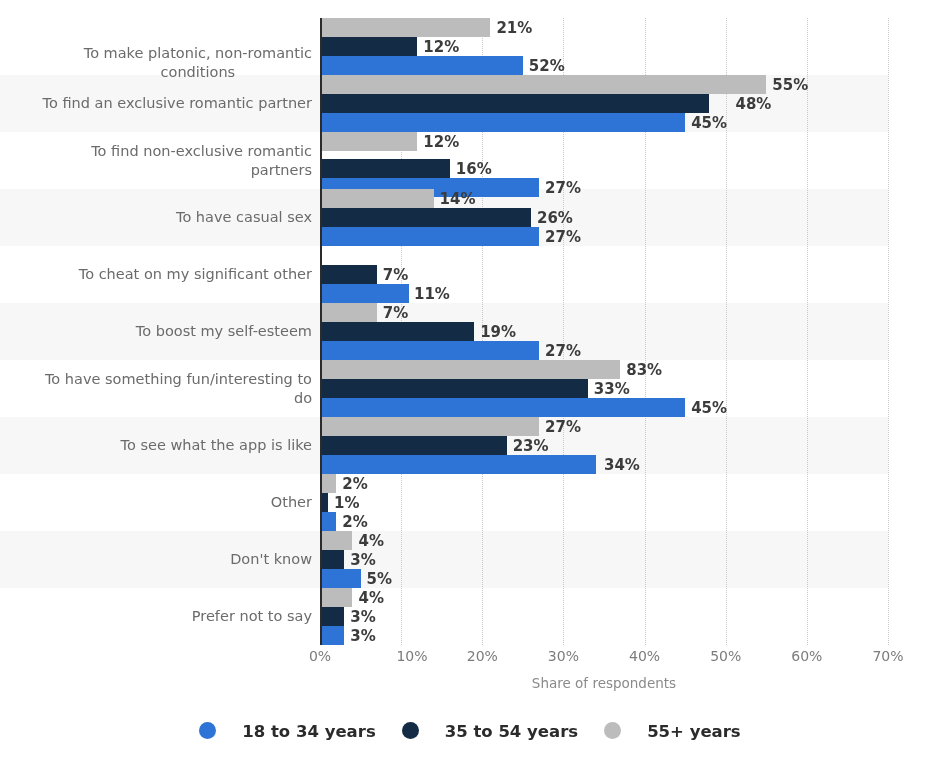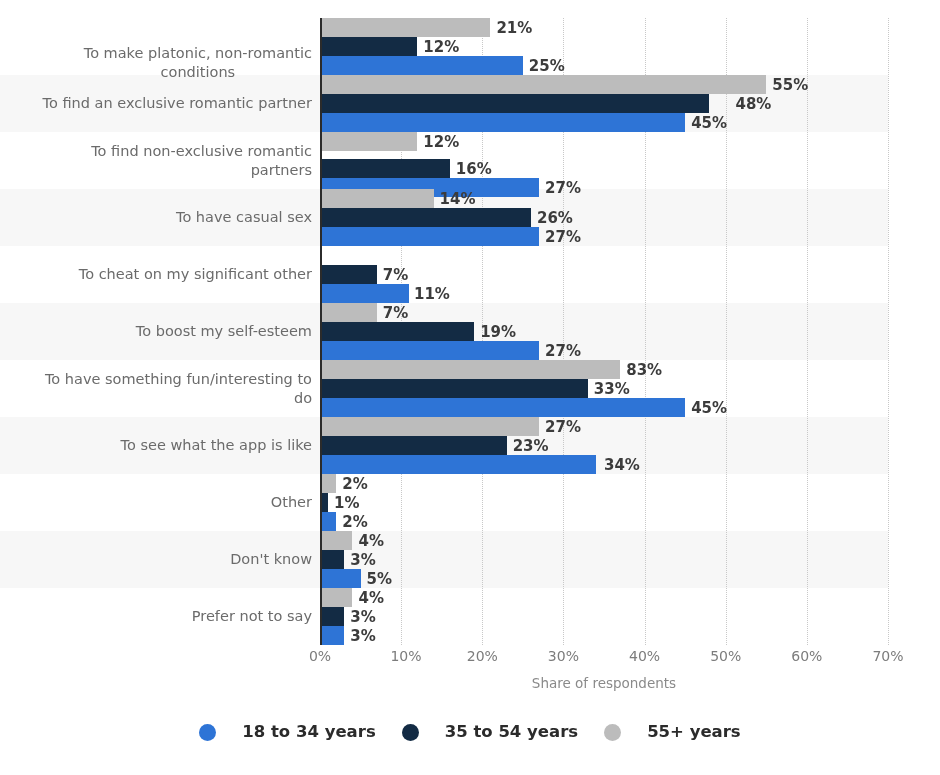--- a/index.html
+++ b/index.html
@@ -71,21 +71,21 @@
     text-align:center;
     font-size:13.5px;color:#8a8a8a;
   }
 
   
   .legend{
     position:absolute;left:0;top:722px;width:940px;
     display:flex;align-items:center;justify-content:center;
     gap:26px;
   }
-  .legend-item{display:flex;align-items:flex-end;gap:26px;}
+  .legend-item{display:flex;align-items:flex-start;gap:26px;}
   .legend-dot{
     width:17px;height:17px;border-radius:50%;
     display:block;
   }
   .legend-text{
     font-size:16.5px;font-weight:bold;color:#2b2b2b;
     white-space:nowrap;
   }
 </style>
 </head>
@@ -122,21 +122,21 @@
           <div class="bar-row" style="height: 19px;">
             <div class="bar" title="55+ years: 21%" style="width: 170.4px; background: rgb(188, 188, 188);"></div>
             <div class="bar-label" style="left: 176.4px;">21%</div>
           </div>
           <div class="bar-row" style="height: 19px;">
             <div class="bar" title="35 to 54 years: 12%" style="width: 97.3714px; background: rgb(19, 43, 68);"></div>
             <div class="bar-label" style="left: 103.371px;">12%</div>
           </div>
           <div class="bar-row" style="height: 19px;">
             <div class="bar" title="18 to 34 years: 25%" style="width: 202.857px; background: rgb(46, 116, 214);"></div>
-            <div class="bar-label" style="left: 208.857px;">25%</div>
+            <div class="bar-label" style="left: 208.857px;">52%</div>
           </div>
         </div>
         <div class="group" style="top: 57px; height: 57px;">
           <div class="bar-row" style="height: 19px;">
             <div class="bar" title="55+ years: 55%" style="width: 446.286px; background: rgb(188, 188, 188);"></div>
             <div class="bar-label" style="left: 452.286px;">55%</div>
           </div>
           <div class="bar-row" style="height: 19px;">
             <div class="bar" title="35 to 54 years: 48%" style="width: 389.486px; background: rgb(19, 43, 68);"></div>
             <div class="bar-label" style="left: 395.486px; margin-left: 20px;">48%</div>
@@ -328,21 +328,21 @@
       </div>
       <div class="cat-label" style="top: 570px; height: 57px;">
         <div>
           <span>Prefer not to say</span>
         </div>
       </div>
     </div>
 
   <div class="xticks" id="xticks">
       <div class="xtick" style="left: 0px;">0%</div>
-      <div class="xtick" style="left: 86px; text-align: center;">10%</div>
+      <div class="xtick" style="left: 92px; text-align: center;">10%</div>
       <div class="xtick" style="left: 162.286px;">20%</div>
       <div class="xtick" style="left: 243.429px;">30%</div>
       <div class="xtick" style="left: 324.571px;">40%</div>
       <div class="xtick" style="left: 405.714px;">50%</div>
       <div class="xtick" style="left: 486.857px;">60%</div>
       <div class="xtick" style="left: 568px;">70%</div>
     </div>
   <div class="xaxis-title">Share of respondents</div>
 
   <div class="legend" id="legend">

